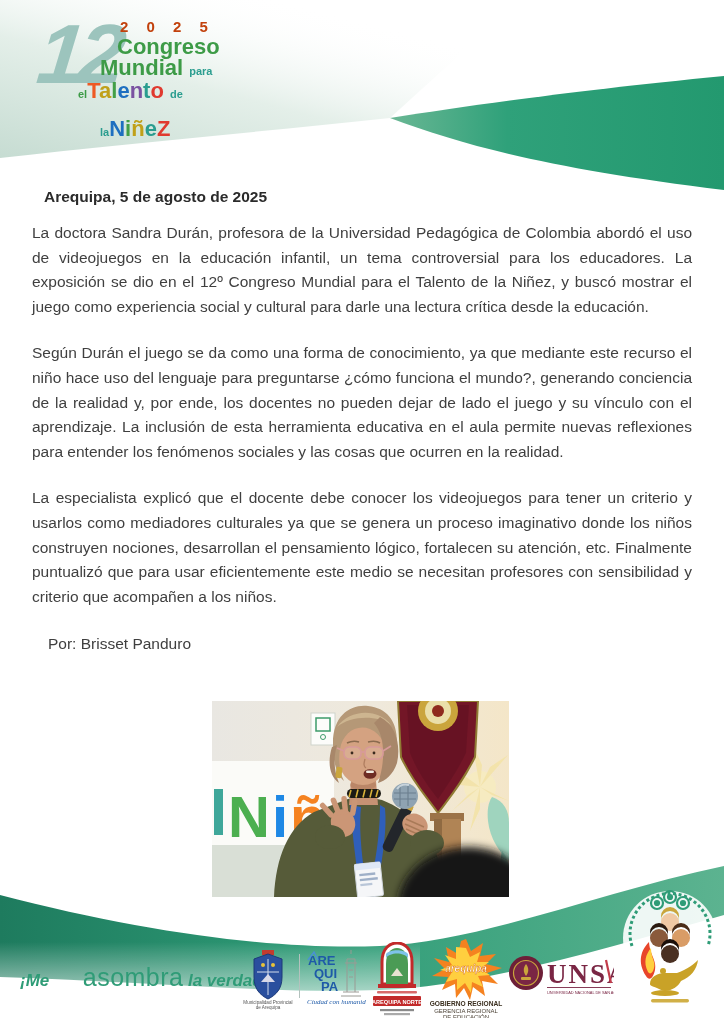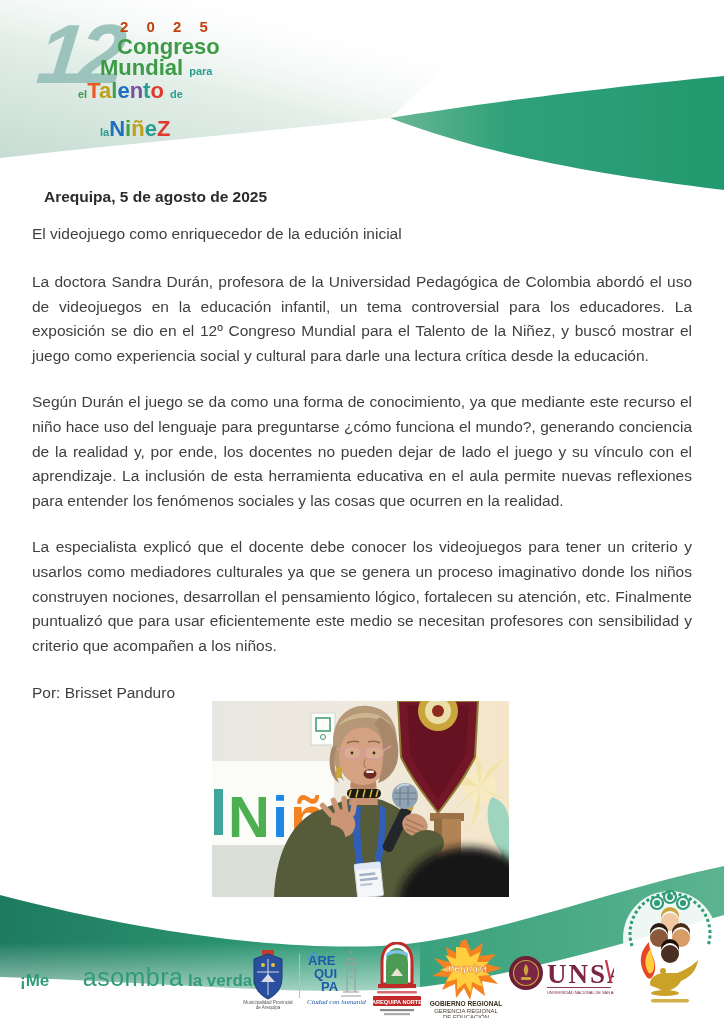--- a/index.html
+++ b/index.html
@@ -23,28 +23,28 @@
   .logo-l2{position:absolute;left:62px;top:45px;font-size:22px;font-weight:bold;color:#3d9b47;line-height:1;}
   .logo-l3{position:absolute;left:40px;top:68px;font-size:22px;font-weight:bold;line-height:1;}
   .logo-l4{position:absolute;left:62px;top:90px;font-size:22px;font-weight:bold;line-height:1;margin-top:16px;}
   .logo-small{font-size:11px;font-weight:bold;color:#2a9d8f;text-align:right;}
   .logo-small.green{color:#3d9b47;}
   
   .content{position:absolute;left:32px;top:172px;width:660px;color:#3f3f3f;}
   .dateline{font-size:15.5px;font-weight:bold;color:#2b2b2b;line-height:25px;margin:12px;}
   .subtitle{font-size:15.5px;line-height:25px;margin:0 0 24px 0;}
   .body-par{font-size:15.5px;line-height:24.6px;text-align:justify;margin:0 0 22px 0;}
-  .byline{font-size:15.5px;line-height:25px;margin:0;}
+  .byline{font-size:15.5px;line-height:25px;margin:16px;}
   
   .photo{position:absolute;left:212px;top:701px;width:297px;height:196px;overflow:hidden;}
   .photo svg{display:block;}
   
   .footer-wave{position:absolute;left:0;top:864px;width:724px;height:160px;}
   .tagline{position:absolute;left:20px;top:963px;color:#2f9c77;white-space:nowrap;}
-  .tagline .t-pre,.tagline .t-post{font-size:17px;font-weight:bold;}
+  .tagline .t-pre,.tagline .t-post{font-size:17px;font-weight:bold;font-style:italic;}
   .tagline .t-emph{font-size:25px;font-weight:normal;letter-spacing:.5px;margin-left:29px;}
   .logo-abs{position:absolute;}
   .v-divider{position:absolute;left:299px;top:954px;width:1px;height:44px;background:#b3c2bd;}
 </style>
 </head>
 <body>
 
 <div class="page">
 
   <svg class="header-waves" viewBox="0 0 724 230" xmlns="http://www.w3.org/2000/svg" aria-hidden="true">
@@ -68,21 +68,20 @@
     <div class="logo-num">12</div>
     <div class="logo-year">2 0 2 5</div>
     <div class="logo-l1">Congreso</div>
     <div class="logo-l2"><span>Mundial</span> <span class="logo-small">para</span></div>
     <div class="logo-l3"><span class="logo-small green">el</span><span><span style="color: rgb(238, 90, 36);">T</span><span style="color: rgb(192, 160, 25);">a</span><span style="color: rgb(67, 160, 71);">l</span><span style="color: rgb(30, 111, 192);">e</span><span style="color: rgb(122, 82, 161);">n</span><span style="color: rgb(42, 157, 143);">t</span><span style="color: rgb(224, 58, 47);">o</span></span> <span class="logo-small">de</span></div>
     <div class="logo-l4"><span class="logo-small">la</span><span><span style="color: rgb(30, 111, 192);">N</span><span style="color: rgb(67, 160, 71);">i</span><span style="color: rgb(192, 160, 25);">ñ</span><span style="color: rgb(42, 157, 143);">e</span><span style="color: rgb(224, 58, 47);">Z</span></span></div>
   </div>
 
   <div class="content">
     <p class="dateline">Arequipa, 5 de agosto de 2025</p>
-    <p class="subtitle">El videojuego como enriquecedor de la edución inicial</p>
     <p class="body-par">La doctora Sandra Durán, profesora de la Universidad Pedagógica de Colombia abordó el uso de videojuegos en la educación infantil, un tema controversial para los educadores. La exposición se dio en el 12º Congreso Mundial para el Talento de la Niñez, y buscó mostrar el juego como experiencia social y cultural para darle una lectura crítica desde la educación.</p>
     <p class="body-par">Según Durán el juego se da como una forma de conocimiento, ya que mediante este recurso el niño hace uso del lenguaje para preguntarse ¿cómo funciona el mundo?, generando conciencia de la realidad y, por ende, los docentes no pueden dejar de lado el juego y su vínculo con el aprendizaje. La inclusión de esta herramienta educativa en el aula permite nuevas reflexiones para entender los fenómenos sociales y las cosas que ocurren  en la realidad.</p>
     <p class="body-par">La especialista explicó que el docente debe conocer los videojuegos para tener un criterio y usarlos como mediadores culturales ya que se genera un proceso imaginativo donde los niños construyen nociones, desarrollan el pensamiento lógico, fortalecen su atención, etc. Finalmente puntualizó que para usar eficientemente este medio se necesitan profesores con sensibilidad y criterio que acompañen a los niños.</p>
     <p class="byline">Por: Brisset Panduro</p>
   </div>
 
   <div class="photo">
     <svg width="297" height="196" viewBox="0 0 297 196" xmlns="http://www.w3.org/2000/svg">
       <defs>
         <linearGradient id="photoBg" x1="0" y1="0" x2="1" y2="0">

